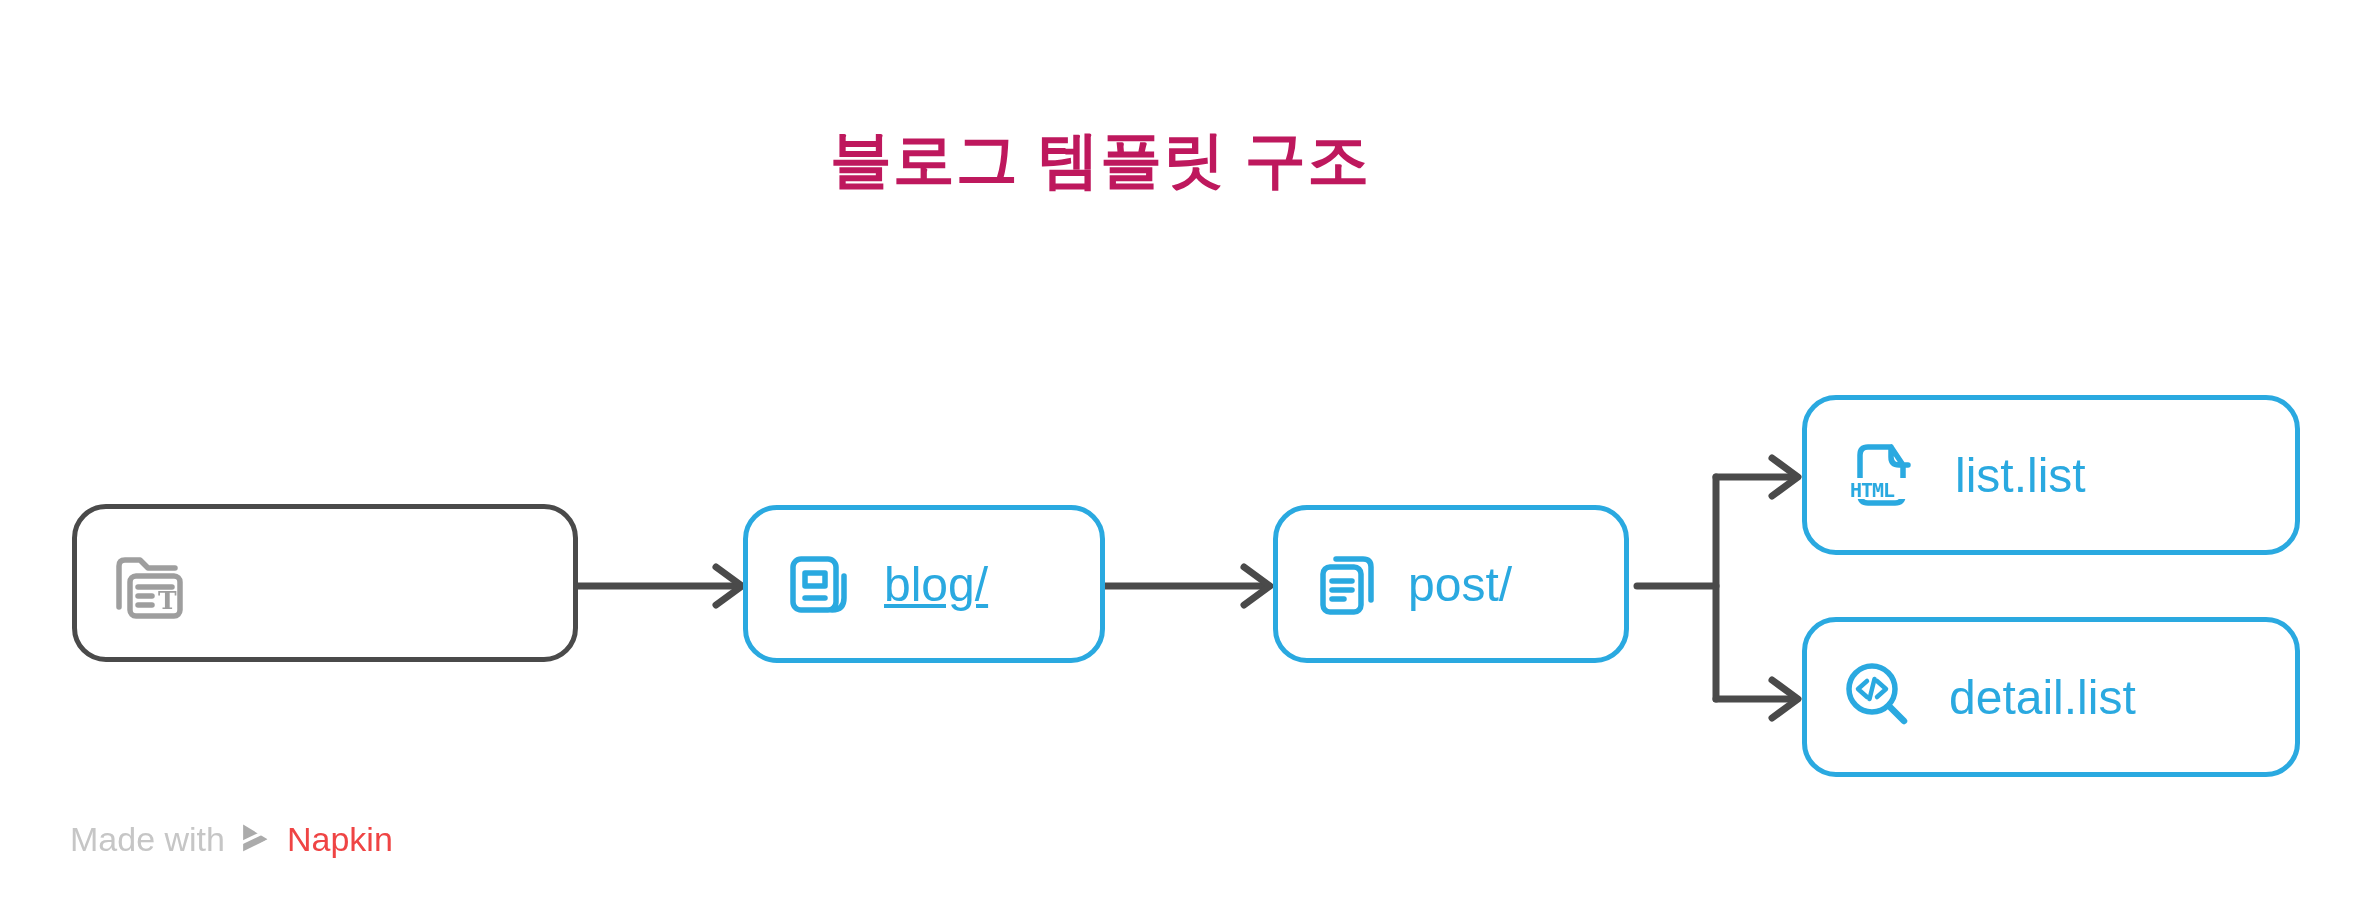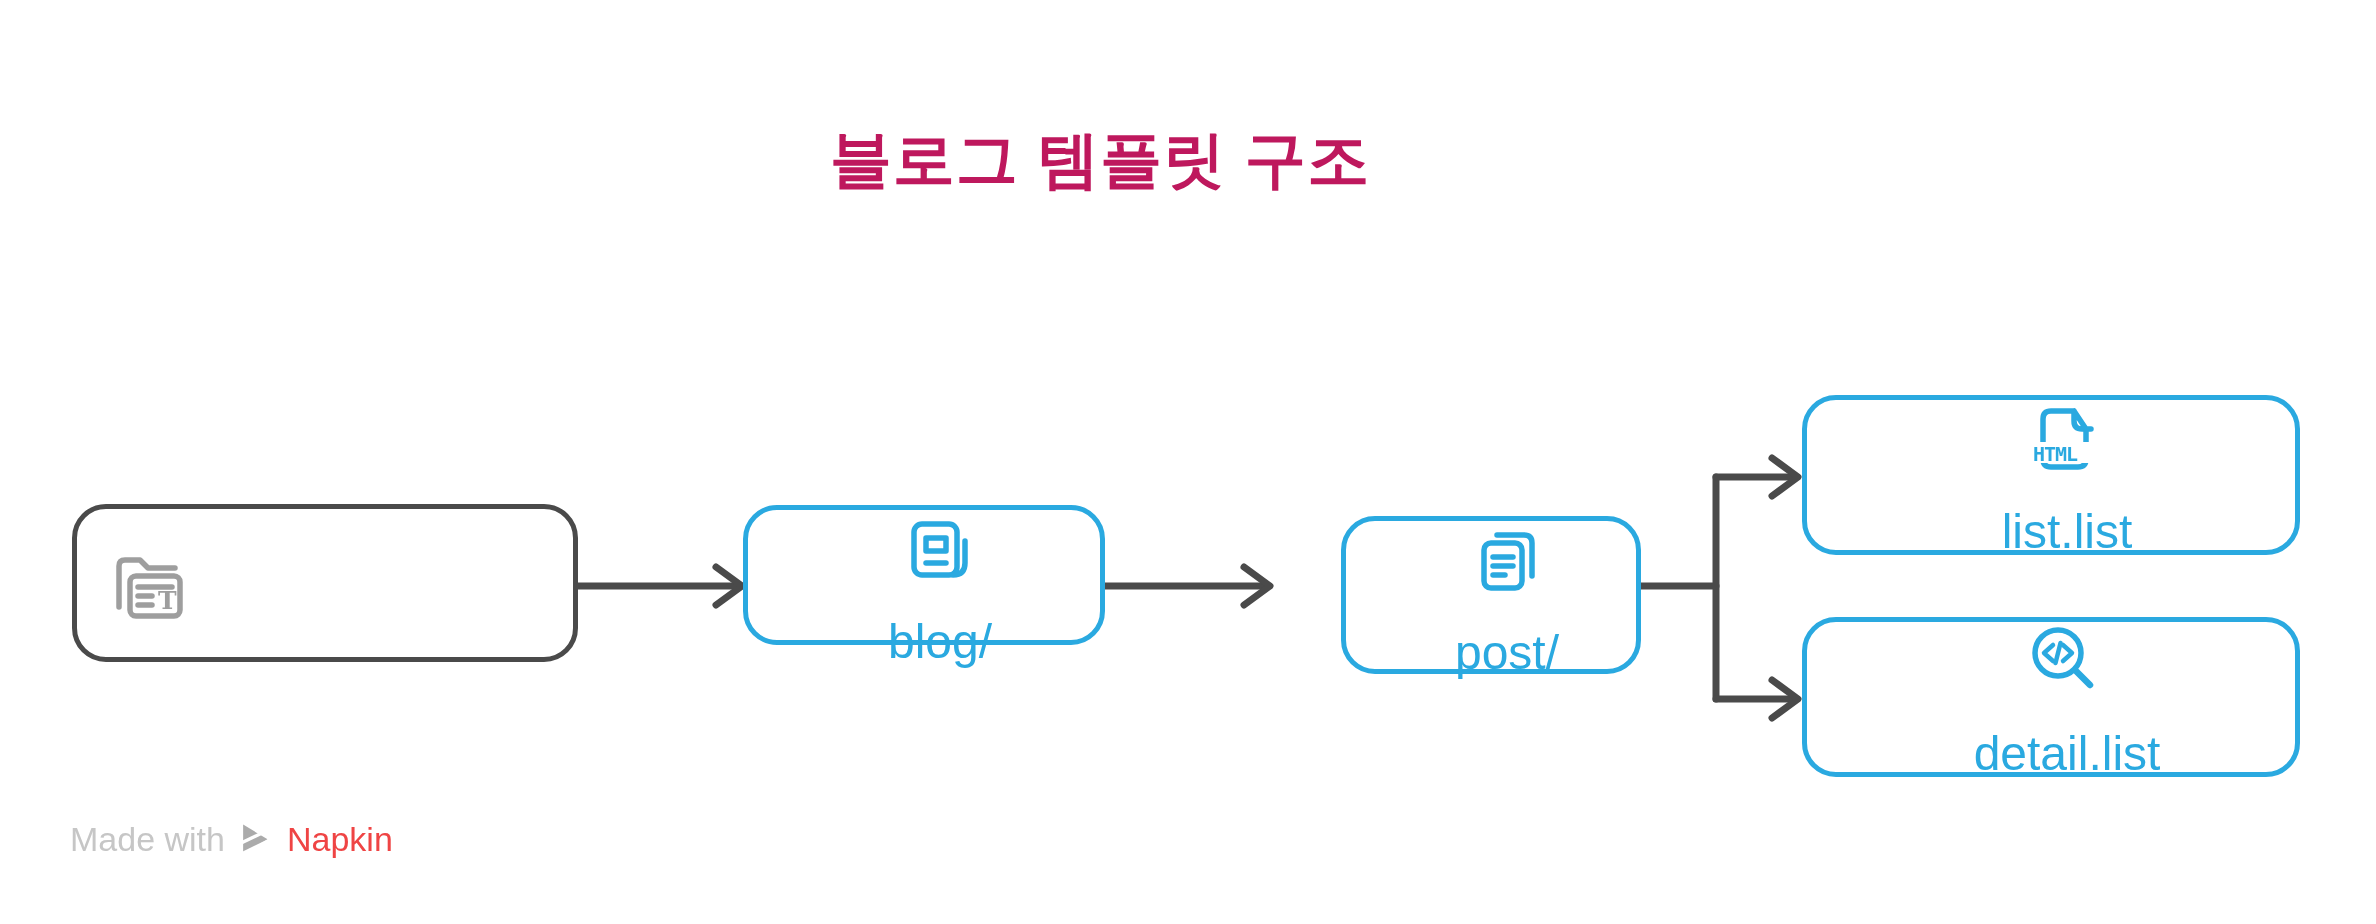--- a/index.html
+++ b/index.html
@@ -24,21 +24,21 @@
     display:flex;
     align-items:center;
     gap:26px;
     padding-left:32px;
     box-sizing:border-box;
     background:#ffffff;
     border:5px solid;
     border-radius:34px;
   }
   .node.gray{border-color:#4a4a4a;color:#9e9e9e;}
-  .node.blue{border-color:#2aa9e0;color:#2aa9e0;flex-direction:column;}
+  .node.blue{border-color:#2aa9e0;color:#2aa9e0;}
   .node .label{
     font-size:48px;
     font-weight:400;
     white-space:nowrap;
     color:inherit;
   }
   .node svg{flex:none;display:block;}
   #connectors{
     position:absolute;left:0;top:0;width:2376px;height:924px;
     pointer-events:none;
@@ -84,31 +84,31 @@
   <svg width="80" height="78" viewBox="0 0 80 76" fill="none" stroke="#9e9e9e" stroke-width="5.5" stroke-linecap="round" stroke-linejoin="round">
     <path d="M10,62 V21 q0,-6 6,-6 h15 l8,8 h27"></path>
     <rect x="21" y="31" width="50" height="40" rx="6" fill="#ffffff"></rect>
     <path d="M29,42 H63"></path>
     <path d="M29,51 H43"></path>
     <path d="M29,60 H43"></path>
     <text x="49" y="64" stroke="none" fill="#9e9e9e" font-family="DejaVu Serif, serif" font-size="25" font-weight="bold">T</text>
   </svg>
 </div>
 
-<div class="node blue" style="left:743px;top:505px;width:362px;height:140px;">
+<div class="node blue" style="left:743px;top:505px;width:362px;height:158px;text-decoration:underline;">
   <svg width="78" height="78" viewBox="0 0 78 76" fill="none" stroke="#2aa9e0" stroke-width="5.5" stroke-linecap="round" stroke-linejoin="round">
     <rect x="13" y="13" width="43" height="51" rx="8"></rect>
     <path d="M64,30 V52 Q64,64 52,64"></path>
     <rect x="25" y="27" width="20" height="13"></rect>
     <path d="M25,52 H45"></path>
   </svg>
   <span class="label">blog/</span>
 </div>
 
-<div class="node blue" style="left:1341px;top:505px;width:300px;height:158px;margin-top:11px;">
+<div class="node blue" style="left:1273px;top:505px;width:356px;height:158px;">
   <svg width="72" height="78" viewBox="0 0 72 76" fill="none" stroke="#2aa9e0" stroke-width="5.5" stroke-linecap="round" stroke-linejoin="round">
     <path d="M26,13 h27 q8,0 8,8 v33"></path>
     <rect x="13" y="21" width="38" height="45" rx="7" fill="#ffffff"></rect>
     <path d="M22,35 H42"></path>
     <path d="M22,44 H42"></path>
     <path d="M22,53 H34"></path>
   </svg>
   <span class="label">post/</span>
 </div>
 

